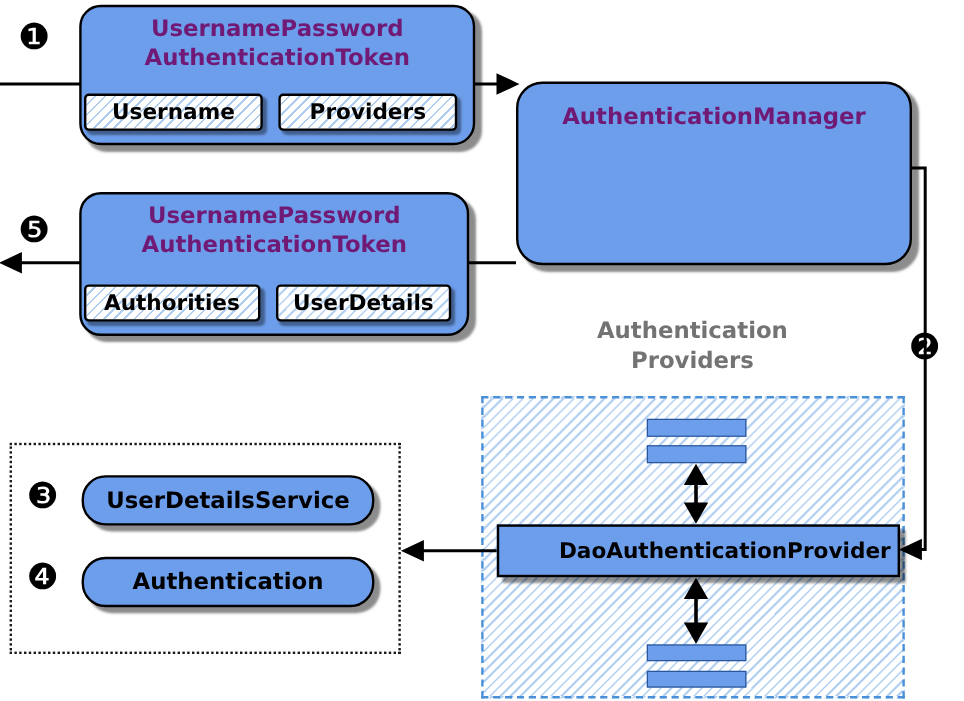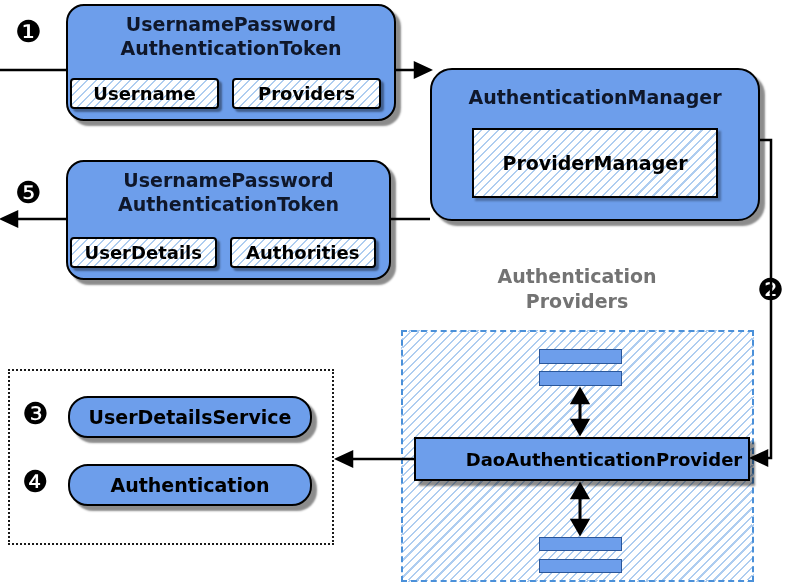--- a/index.html
+++ b/index.html
@@ -6,21 +6,21 @@
   body { font-family:"DejaVu Sans","Liberation Sans",sans-serif; background:#fff; }
   .canvas { position:relative; width:803px; height:584px; background:#fff; overflow:hidden; }
 
   .connectors { position:absolute; left:0; top:0; z-index:1; }
 
   .box { position:absolute; z-index:2; border:2px solid #000; background:#6D9EEB;
          box-shadow:5px 5px 2px rgba(0,0,0,.45); color:#000; }
   .round { border-radius:18px; }
 
   .box-title { font-weight:bold; font-size:19px; text-align:center; line-height:1.25;
-               padding-top:7px; color:#0f172a; }
+               padding-top:7px; color:#701a75; }
 
   .fields { position:absolute; left:2px; right:13px; bottom:10px; display:flex; gap:13px; }
   .field { flex:1; border:2px solid #000; border-radius:4px;
            box-shadow:3px 3px 2px rgba(0,0,0,.4);
            font-weight:bold; font-size:18px; text-align:center; padding:3px 0; color:#000; }
 
   .hatch { background-color:#fff;
            background-image:repeating-linear-gradient(135deg, rgba(255,255,255,0) 0px, rgba(255,255,255,0) 4.5px, #aecdf0 4.5px, #aecdf0 6px); }
 
   .pm { position:absolute; left:40px; right:40px; top:58px; height:70px;
@@ -92,31 +92,30 @@
       <div>AuthenticationToken</div>
     </div>
     <div class="fields">
       <div class="field hatch">Username</div>
       <div class="field hatch">Providers</div>
     </div>
   </div>
 
   <div class="box" style="left:430px; top:68px; width:330px; height:153px;border-radius:22px;">
     <div class="box-title" style="padding-top:16px;">AuthenticationManager</div>
-    <div class="pm hatch">ProviderManager</div>
   </div>
 
   <div class="box round" style="left:66px; top:160px; width:325px; height:120px;">
     <div class="box-title">
       <div>UsernamePassword</div>
       <div>AuthenticationToken</div>
     </div>
     <div class="fields">
+      <div class="field hatch">Authorities</div>
       <div class="field hatch">UserDetails</div>
-      <div class="field hatch">Authorities</div>
     </div>
   </div>
 
   <div class="providers-label">
     <div>Authentication</div>
     <div>Providers</div>
   </div>
 
   <div class="providers-area hatch"></div>
 

